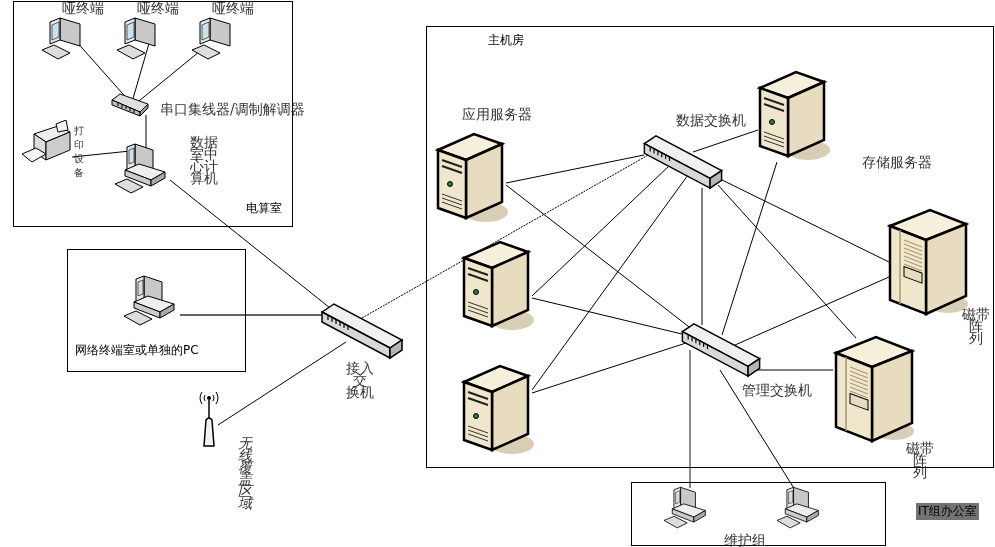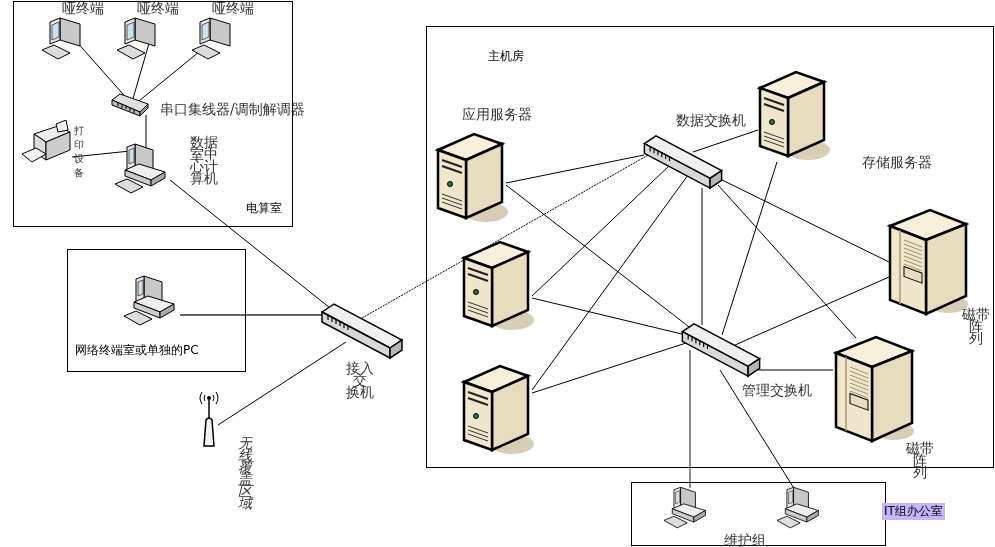--- a/index.html
+++ b/index.html
@@ -49,24 +49,24 @@
     </g>
   </svg>
 
   <div class="room" style="left:13px;top:1px;width:280px;height:226px;"></div>
   <div class="roomlbl" style="left:246px;top:200px;text-align:center;">电算室</div>
 
   <div class="room" style="left:67px;top:249px;width:179px;height:123px;"></div>
   <div class="roomlbl" style="left:75px;top:342px;text-align:right;">网络终端室或单独的PC</div>
 
   <div class="room" style="left:426px;top:26px;width:568px;height:442px;"></div>
-  <div class="roomlbl" style="left:488px;top:48px;font-family:Liberation Mono, monospace;">主机房</div>
+  <div class="roomlbl" style="left:488px;top:32px;font-family:Liberation Mono, monospace;">主机房</div>
 
   <div class="room" style="left:631px;top:482px;width:255px;height:64px;"></div>
-  <div class="roomlbl" style="left:882px;top:503px;background:#c4b5fd;padding:0 2px;">IT组办公室</div>
+  <div class="roomlbl" style="left:916px;top:503px;background:#737373;padding:0 2px;">IT组办公室</div>
 
   <svg class="dev" style="left:40px;top:12px;" width="50" height="50" viewBox="0 0 50 50">
     <polygon points="20,6 40,12 40,34 20,28" fill="#c8c8c8" stroke="#000"></polygon>
     <polygon points="20,6 10,10 10,32 20,28" fill="#e8e8e8" stroke="#000"></polygon>
     <polygon points="12,13 19,10 19,25 12,28" fill="#cfe0ea" stroke="#000" stroke-width=".6"></polygon>
     <polygon points="2,38 14,33 30,41 18,47" fill="#ddd" stroke="#000"></polygon>
   </svg>
   <svg class="dev" style="left:115px;top:12px;" width="50" height="50" viewBox="0 0 50 50">
     <polygon points="20,6 40,12 40,34 20,28" fill="#c8c8c8" stroke="#000"></polygon>
     <polygon points="20,6 10,10 10,32 20,28" fill="#e8e8e8" stroke="#000"></polygon>

